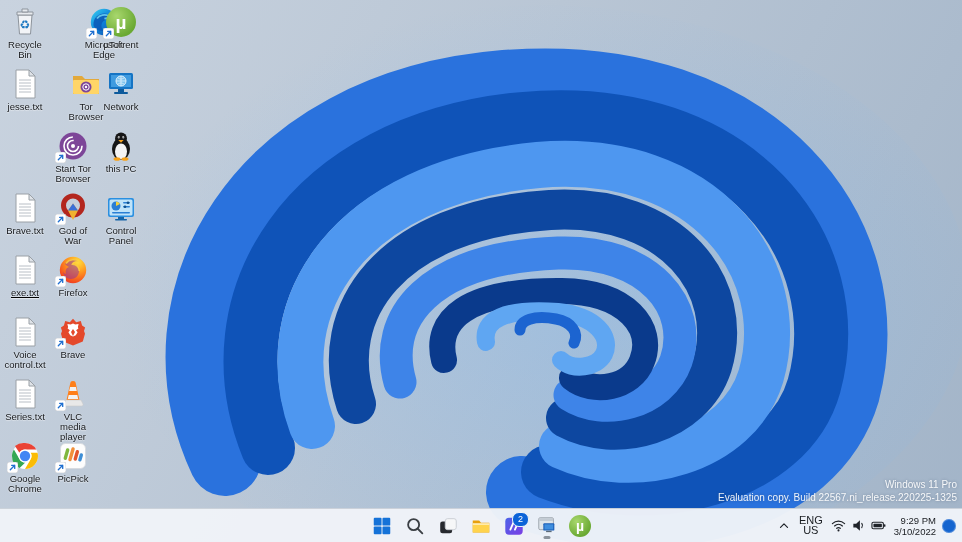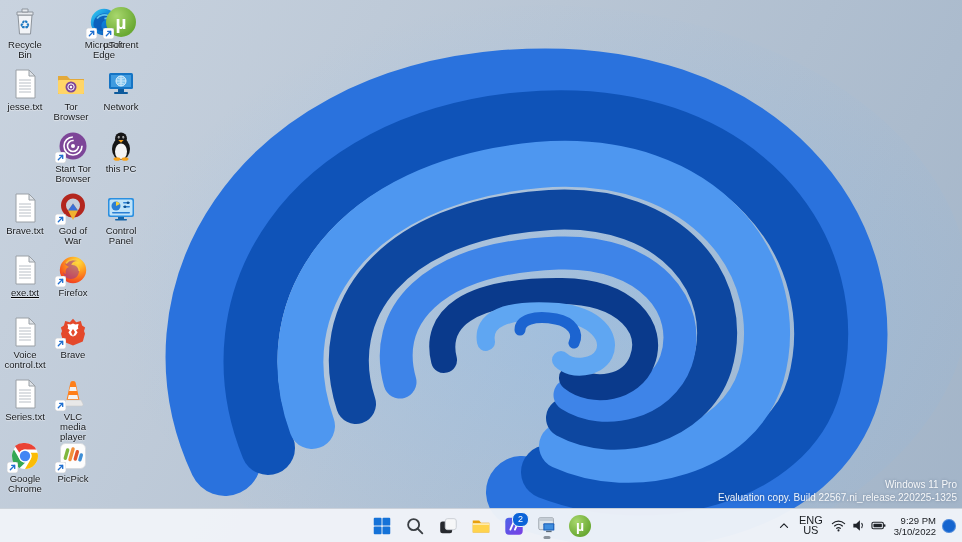--- a/index.html
+++ b/index.html
@@ -123,21 +123,21 @@
           <svg viewBox="0 0 32 32">
             <path d="M7 2h13l6 6v22H7z" fill="#fff" stroke="#9aa0a6"></path>
             <path d="M20 2l6 6h-6z" fill="#dfe3e8" stroke="#9aa0a6"></path>
             <g stroke="#b9bfc6" fill="none">
               <path d="M10 12h12M10 15h12M10 18h12M10 21h12M10 24h12"></path>
             </g>
           </svg>
         </div>
         <div class="lbl">jesse.txt</div>
       </div>
-      <div class="tile" style="left: 48px; top: 68px;">
+      <div class="tile" style="left: 63px; top: 68px;">
         <div class="gwrap">
           <svg viewBox="0 0 32 32">
             <path d="M3 8h9l3 3h14v15H3z" fill="#e3a93a"></path>
             <rect x="3" y="12" width="26" height="14" rx="1" fill="#ffd567"></rect>
             <circle cx="16" cy="19" r="5.5" fill="#7d4698"></circle>
             <circle cx="16" cy="19" r="3.2" fill="none" stroke="#fff"></circle>
             <circle cx="16" cy="19" r="1.2" fill="#fff"></circle>
           </svg>
         </div>
         <div class="lbl">Tor Browser</div>

